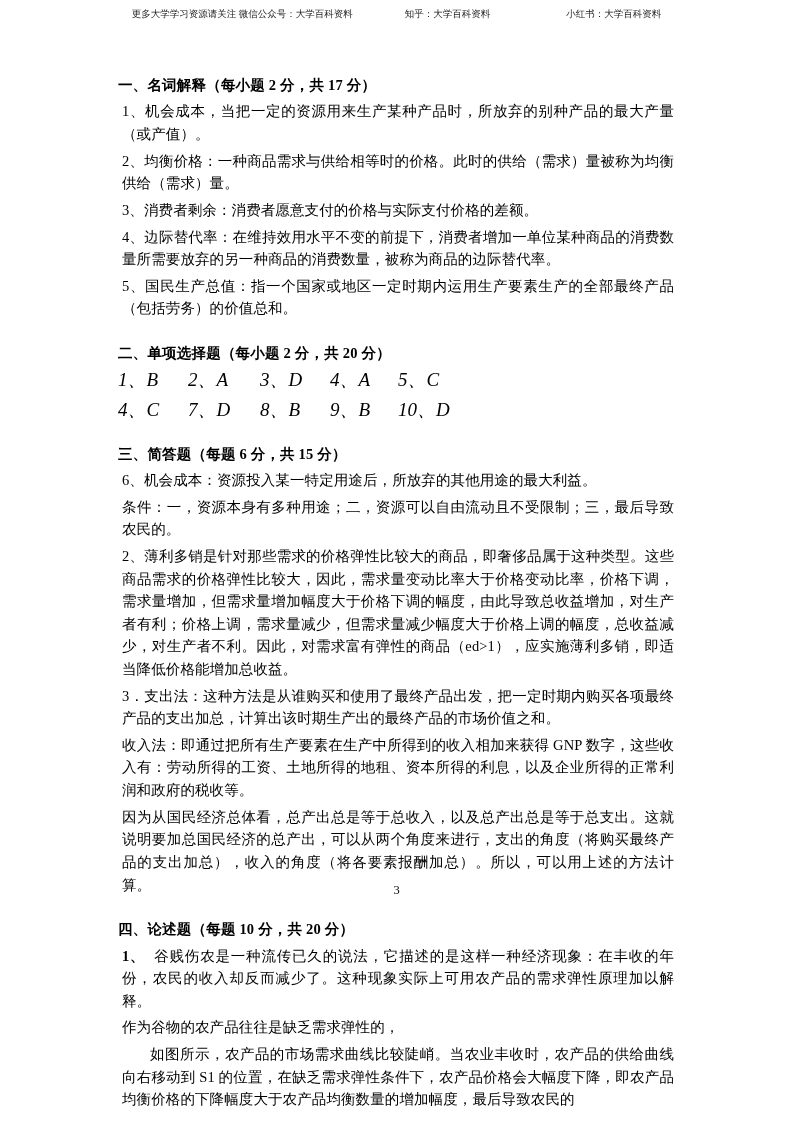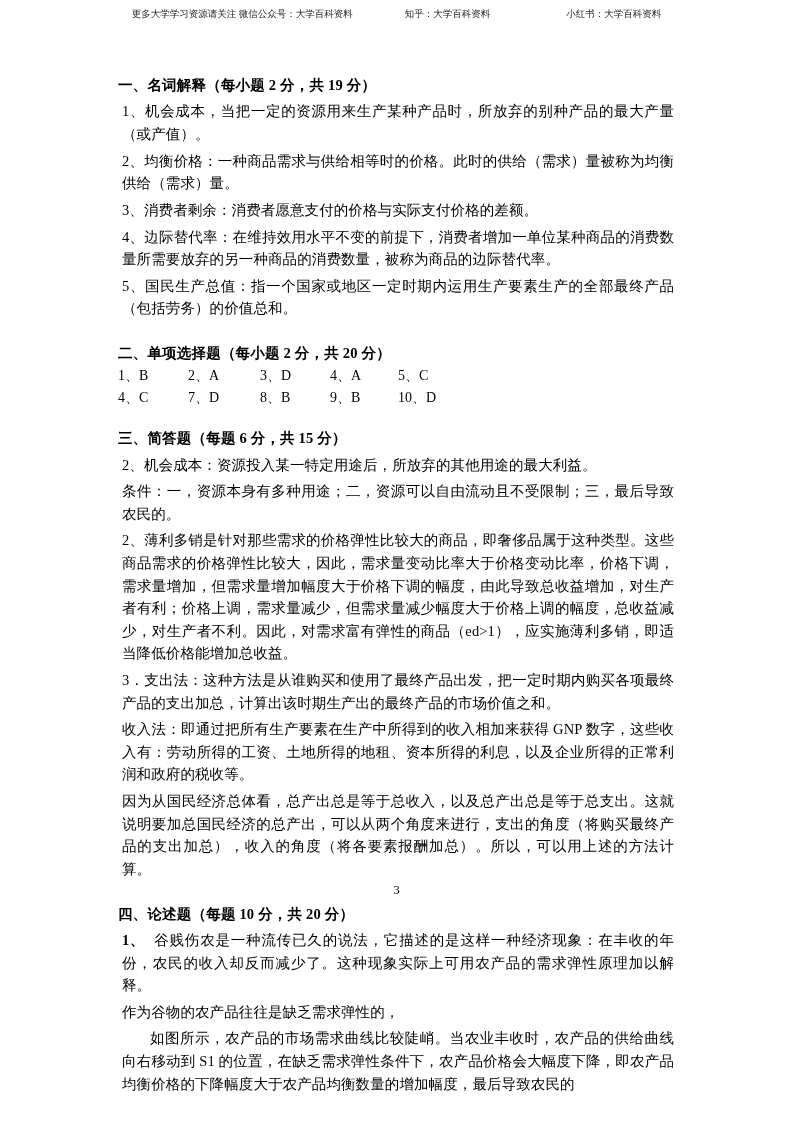--- a/index.html
+++ b/index.html
@@ -56,24 +56,25 @@
     line-height: 1.56;
     margin: 4px;
     text-align: justify;
     text-justify: inter-ideograph;
     letter-spacing: 0.1px;
   }
   .blank {
     height: 18px;
   }
   .choices {
-    font-size: 14px;
+    font-size: 19px;
     line-height: 1.56;
     display: flex;
     margin: 0;
+    font-style: italic;
   }
   .choices span {
     display: inline-block;
   }
   .c1 { width: 70px; }
   .c2 { width: 72px; }
   .c3 { width: 70px; }
   .c4 { width: 68px; }
   .c5 { width: 60px; }
   .indent {
@@ -98,21 +99,21 @@
 <div class="page">
 
   <div class="topbar">
     <span class="seg1">更多大学学习资源请关注 微信公众号：大学百科资料</span>
     <span class="seg2">知乎：大学百科资料</span>
     <span class="seg3">小红书：大学百科资料</span>
   </div>
 
   <div class="content">
 
-    <div class="sec-title">一、名词解释（每小题 2 分，共 19 分）</div>
+    <div class="sec-title">一、名词解释（每小题 2 分，共 17 分）</div>
     <p class="line">1、机会成本，当把一定的资源用来生产某种产品时，所放弃的别种产品的最大产量（或产值）。</p>
     <p class="line">2、均衡价格：一种商品需求与供给相等时的价格。此时的供给（需求）量被称为均衡供给（需求）量。</p>
     <p class="line">3、消费者剩余：消费者愿意支付的价格与实际支付价格的差额。</p>
     <p class="line">4、边际替代率：在维持效用水平不变的前提下，消费者增加一单位某种商品的消费数量所需要放弃的另一种商品的消费数量，被称为商品的边际替代率。</p>
     <p class="line">5、国民生产总值：指一个国家或地区一定时期内运用生产要素生产的全部最终产品（包括劳务）的价值总和。</p>
 
     <div class="blank"></div>
 
     <div class="sec-title">二、单项选择题（每小题 2 分，共 20 分）</div>
     <div class="choices">
@@ -126,21 +127,21 @@
       <span class="c1">4、C</span>
       <span class="c2">7、D</span>
       <span class="c3">8、B</span>
       <span class="c4">9、B</span>
       <span class="c5">10、D</span>
     </div>
 
     <div class="blank"></div>
 
     <div class="sec-title">三、简答题（每题 6 分，共 15 分）</div>
-    <p class="line">2、机会成本：资源投入某一特定用途后，所放弃的其他用途的最大利益。</p>
+    <p class="line">6、机会成本：资源投入某一特定用途后，所放弃的其他用途的最大利益。</p>
     <p class="line">条件：一，资源本身有多种用途；二，资源可以自由流动且不受限制；三，最后导致农民的。</p>
     <p class="line">2、薄利多销是针对那些需求的价格弹性比较大的商品，即奢侈品属于这种类型。这些商品需求的价格弹性比较大，因此，需求量变动比率大于价格变动比率，价格下调，需求量增加，但需求量增加幅度大于价格下调的幅度，由此导致总收益增加，对生产者有利；价格上调，需求量减少，但需求量减少幅度大于价格上调的幅度，总收益减少，对生产者不利。因此，对需求富有弹性的商品（ed&gt;1），应实施薄利多销，即适当降低价格能增加总收益。</p>
     <p class="line">3．支出法：这种方法是从谁购买和使用了最终产品出发，把一定时期内购买各项最终产品的支出加总，计算出该时期生产出的最终产品的市场价值之和。</p>
     <p class="line">收入法：即通过把所有生产要素在生产中所得到的收入相加来获得 GNP 数字，这些收入有：劳动所得的工资、土地所得的地租、资本所得的利息，以及企业所得的正常利润和政府的税收等。</p>
     <p class="line">因为从国民经济总体看，总产出总是等于总收入，以及总产出总是等于总支出。这就说明要加总国民经济的总产出，可以从两个角度来进行，支出的角度（将购买最终产品的支出加总），收入的角度（将各要素报酬加总）。所以，可以用上述的方法计算。</p>
 
     <div class="blank"></div>
 
     <div class="sec-title">四、论述题（每题 10 分，共 20 分）</div>
     <p class="line"><span class="bold-num">1、</span>&nbsp;&nbsp;<span>谷贱伤农是一种流传已久的说法，它描述的是这样一种经济现象：在丰收的年份，农民的收入却反而减少了。这种现象实际上可用农产品的需求弹性原理加以解释。</span></p>

